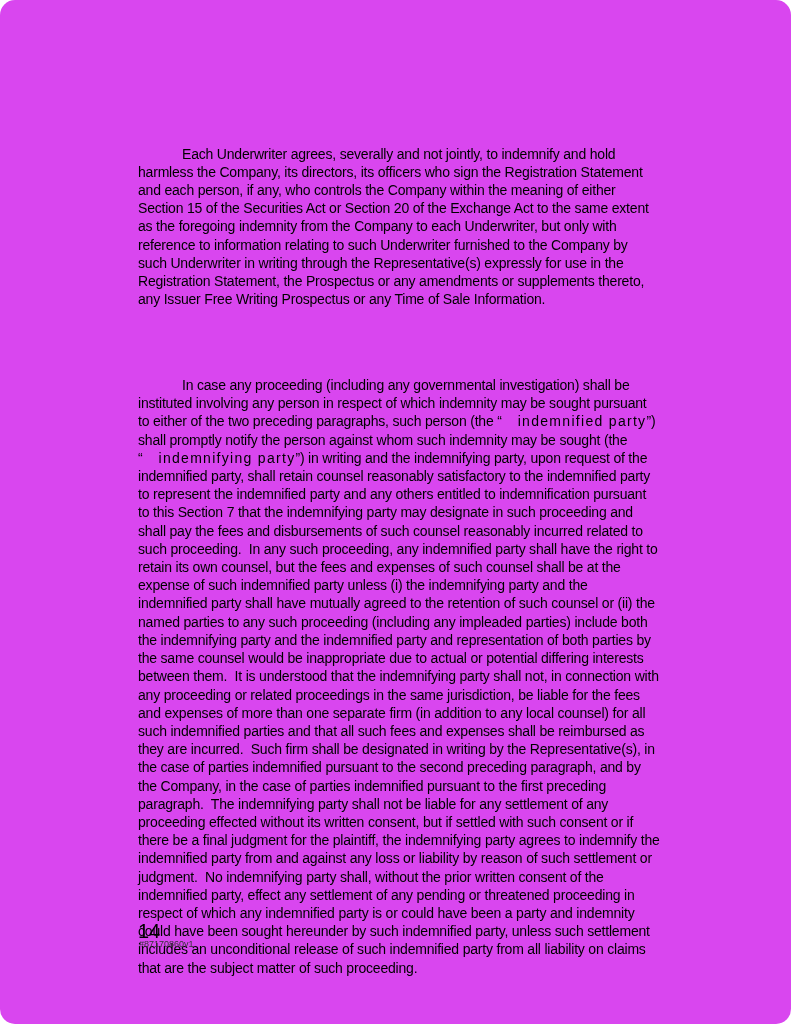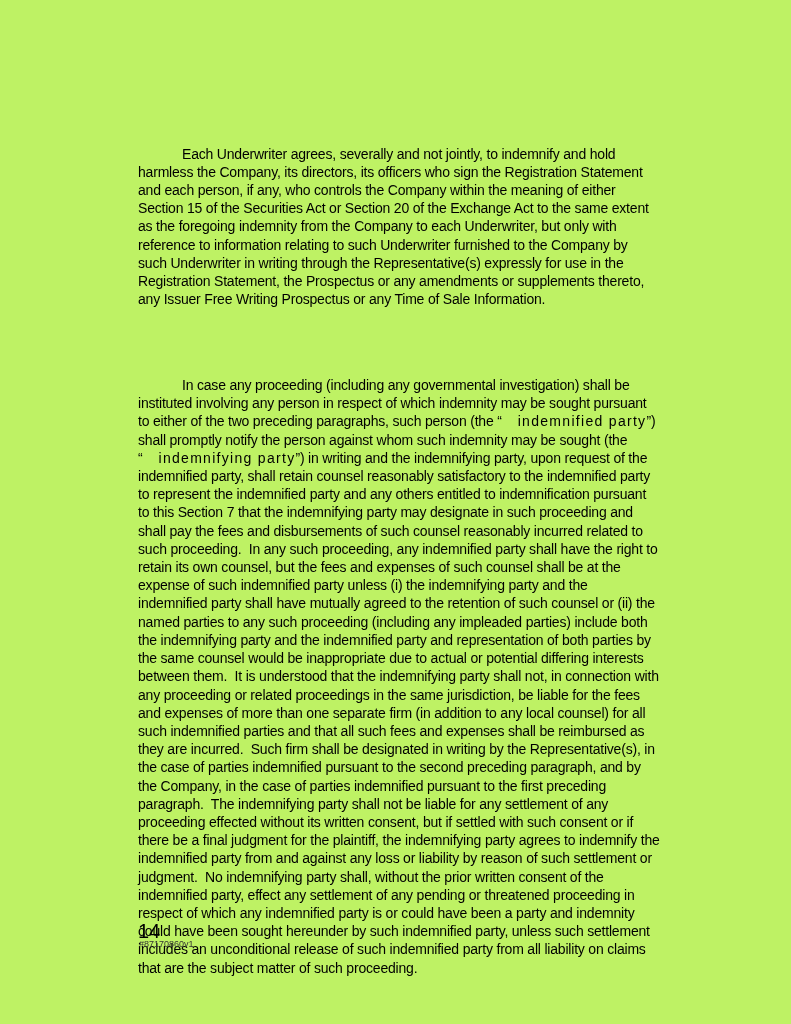--- a/index.html
+++ b/index.html
@@ -11,21 +11,22 @@
     height: 1024px;
     background: #ffffff;
     position: relative;
     overflow: hidden;
     font-family: "Liberation Sans", sans-serif;
     color: #000000;
   }
   .page {
     position: absolute;
     inset: 0;
-    background: #bef264;
+    background: #d946ef;
+    border-radius: 15px;
   }
   .body-text {
     position: absolute;
     left: 138px;
     top: 90px;
     width: 522px;
     font-size: 14px;
     line-height: 18.2px;
     letter-spacing: -0.2px;
     white-space: pre-wrap;

